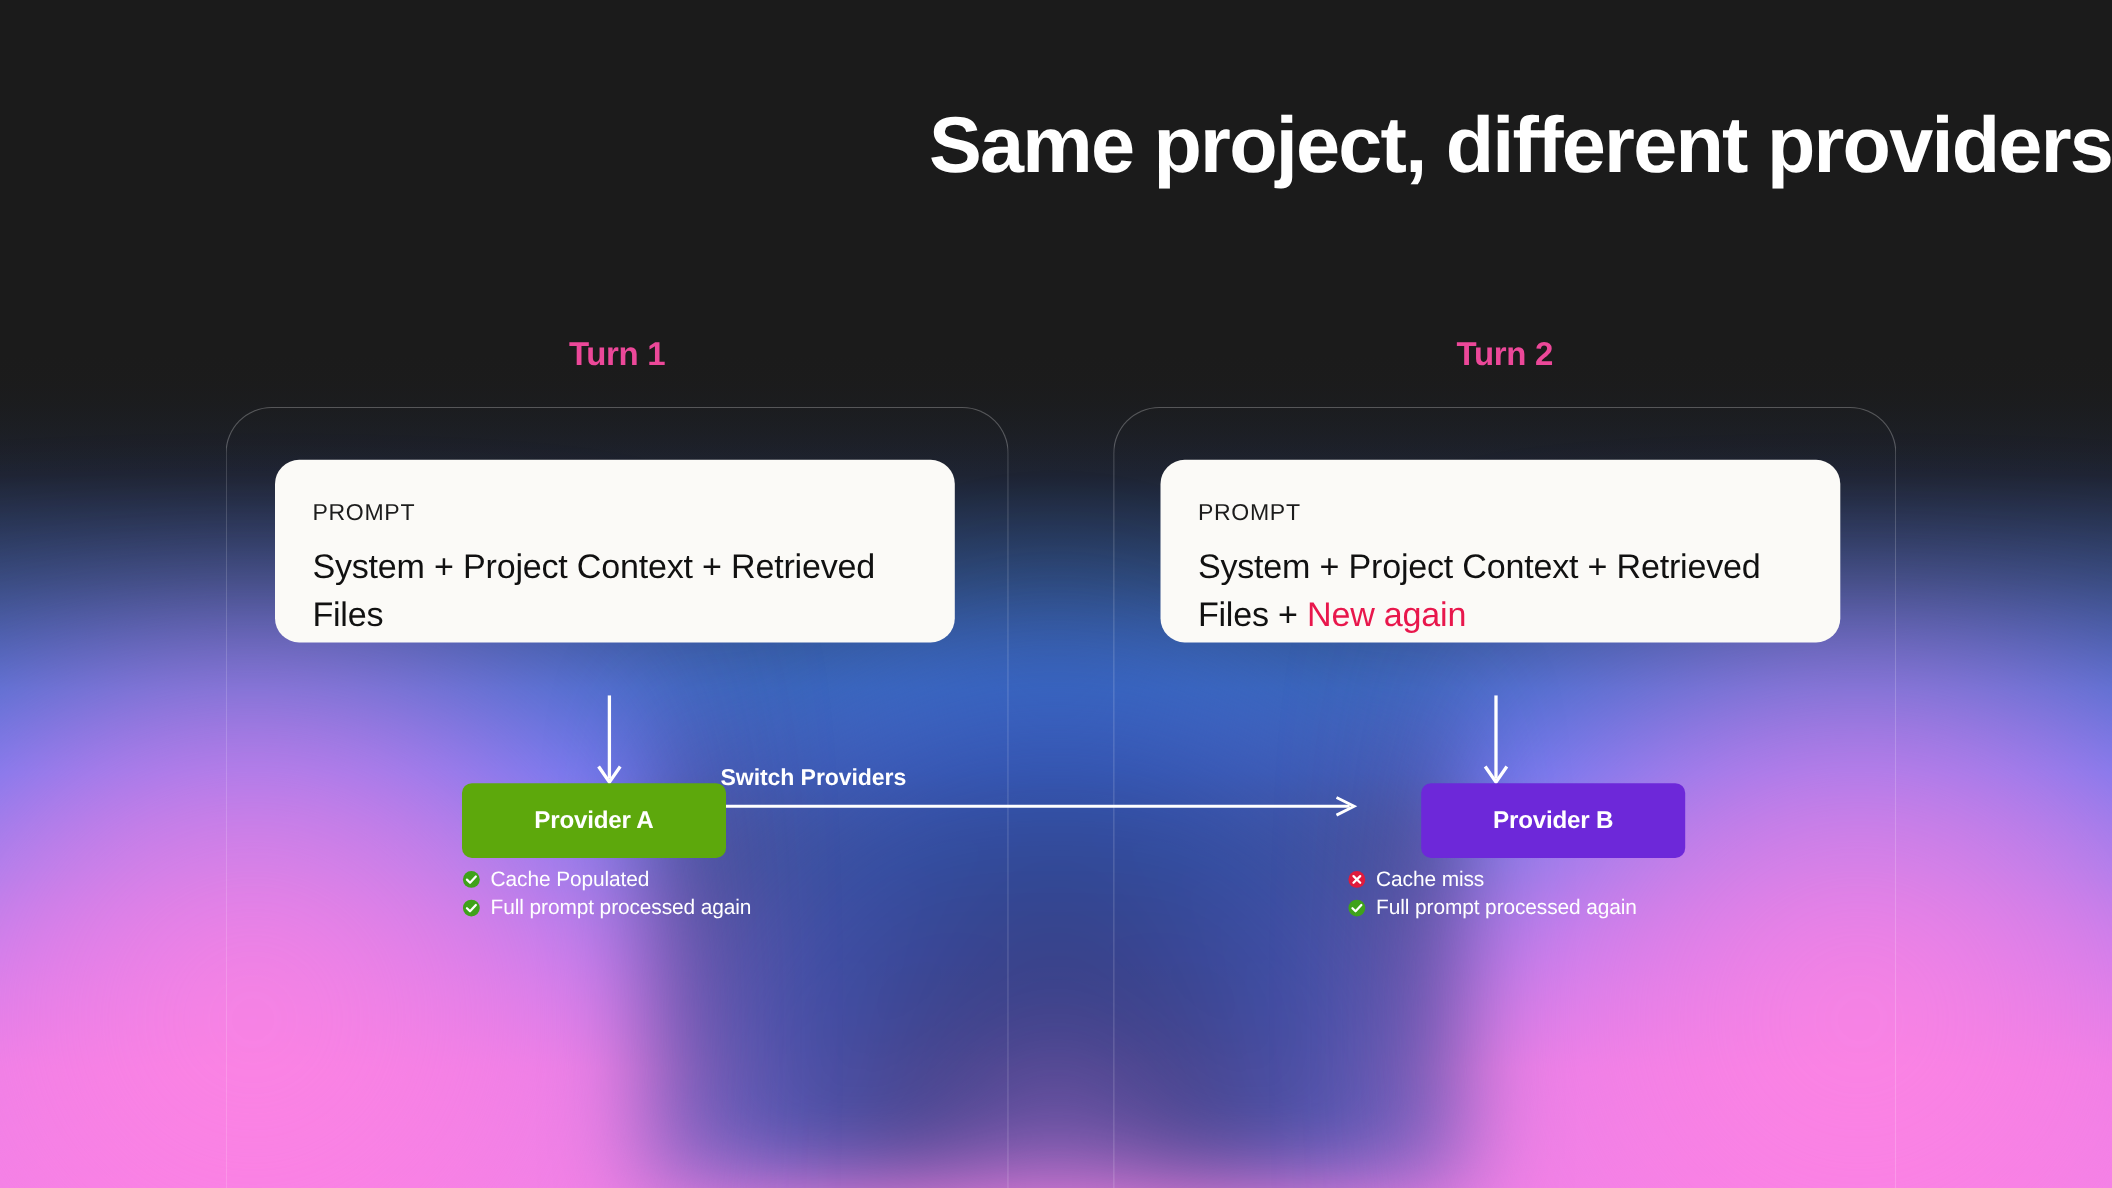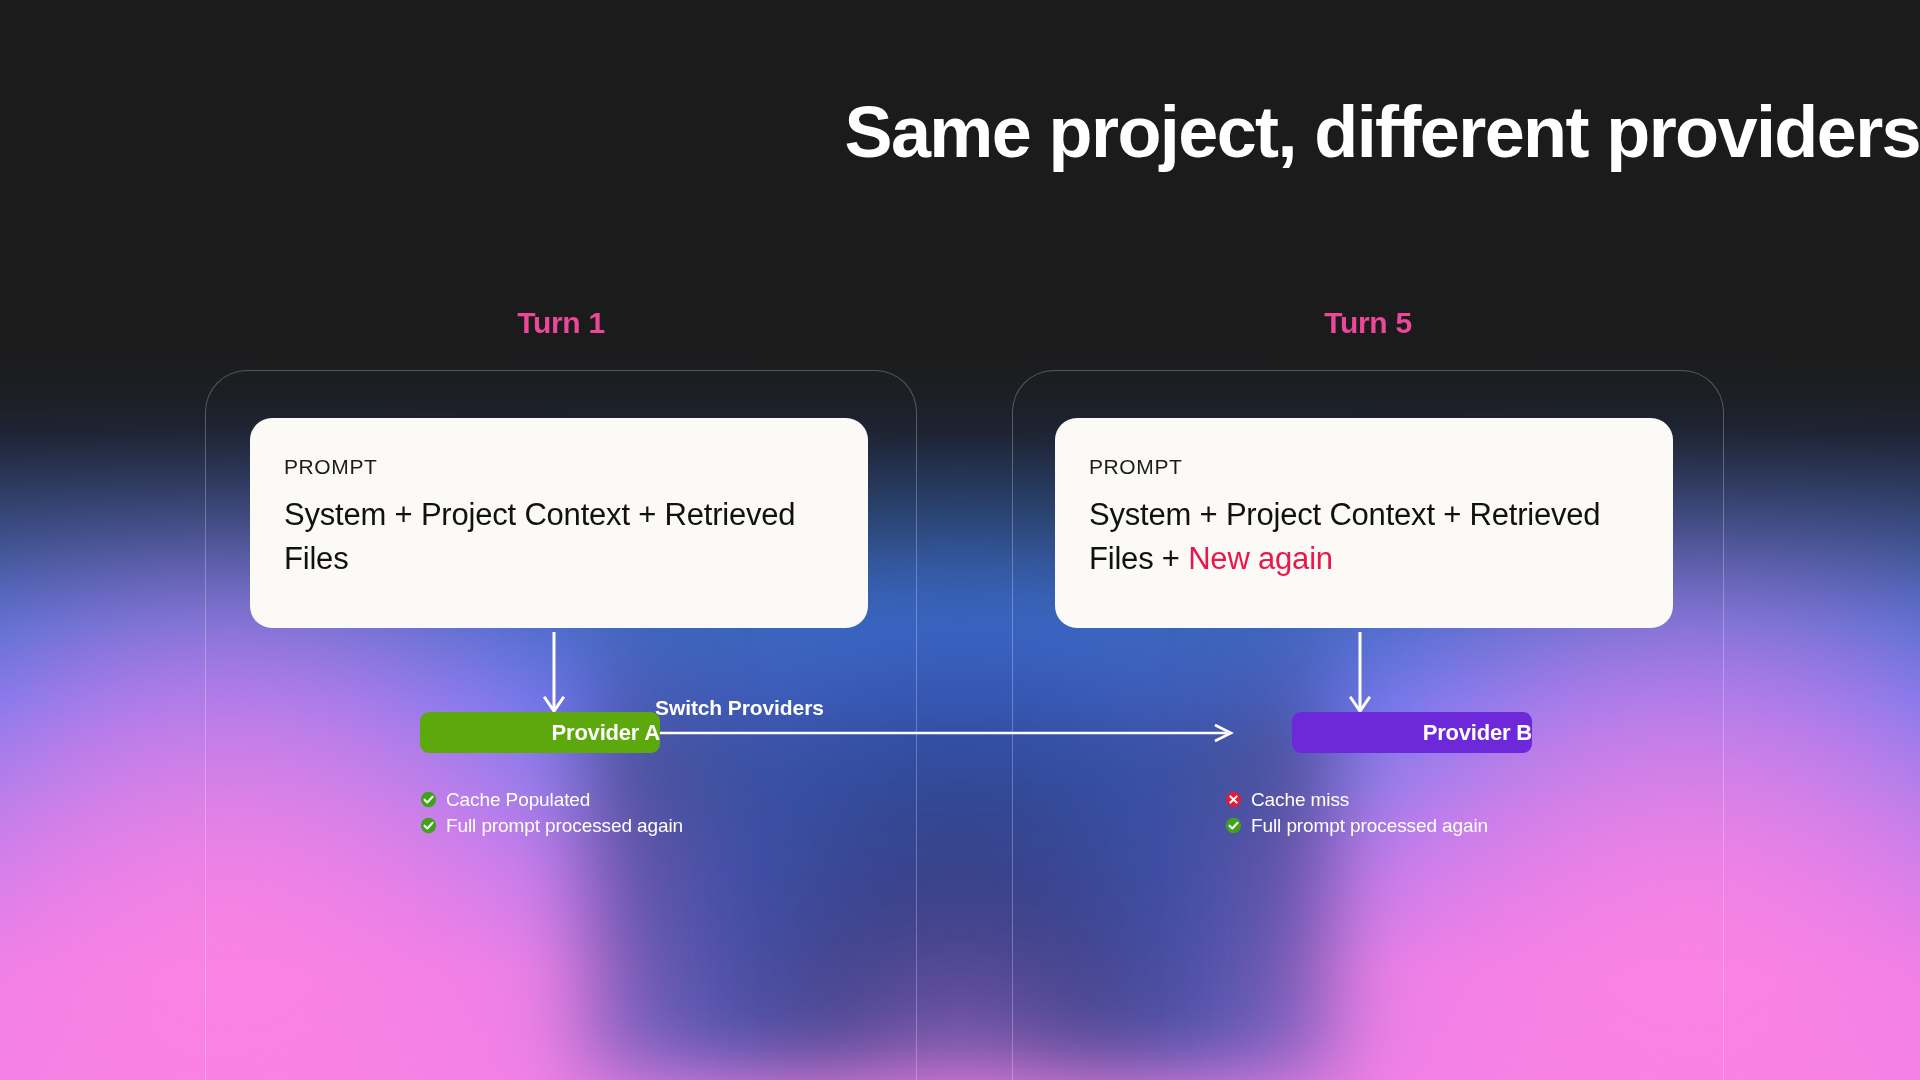--- a/index.html
+++ b/index.html
@@ -140,21 +140,21 @@
     background: transparent;
   }
   .panel.left  { left: 205px;  width: 712px; }
   .panel.right { left: 1012px; width: 712px; }
 
   
   .prompt-card {
     position: absolute;
     top: 418px;
     width: 618px;
-    height: 210px;
+    height: 166px;
     background: #fbfaf7;
     border-radius: 22px;
     padding: 38px 34px 0 34px;
   }
   .prompt-card.left  { left: 250px; }
   .prompt-card.right { left: 1055px; }
 
   .prompt-kicker {
     color: #1c1c1c;
     font-size: 21px;
@@ -200,25 +200,25 @@
     font-weight: 700;
     letter-spacing: -0.1px;
     white-space: nowrap;
   }
 
   
   .provider-pill {
     position: absolute;
     top: 712px;
     width: 240px;
-    height: 41px;
+    height: 68px;
     border-radius: 9px;
     display: flex;
     align-items: center;
-    justify-content: flex-end;
+    justify-content: center;
     color: #ffffff;
     font-size: 22px;
     font-weight: 700;
     letter-spacing: -0.2px;
   }
   .provider-pill.a { left: 420px;  background: #5da80c; }
   .provider-pill.b { left: 1292px; background: #6d28d9; }
 
   
   .bullets {
@@ -253,21 +253,21 @@
   <div class="bg-bloom-l"></div>
   <div class="bg-bloom-r"></div>
   <div class="bg-topfade"></div>
 </div>
 
 <div id="stage">
 
   <h1 class="page-title">Same project, different providers</h1>
 
   <div class="turn-label left">Turn 1</div>
-  <div class="turn-label right">Turn 5</div>
+  <div class="turn-label right">Turn 2</div>
 
   <div class="panel left"></div>
   <div class="panel right"></div>
 
   <div class="prompt-card left">
     <div class="prompt-kicker">PROMPT</div>
     <div class="prompt-body"><span>System + Project Context + Retrieved Files</span><span class="accent"></span></div>
   </div>
 
   <div class="prompt-card right">

